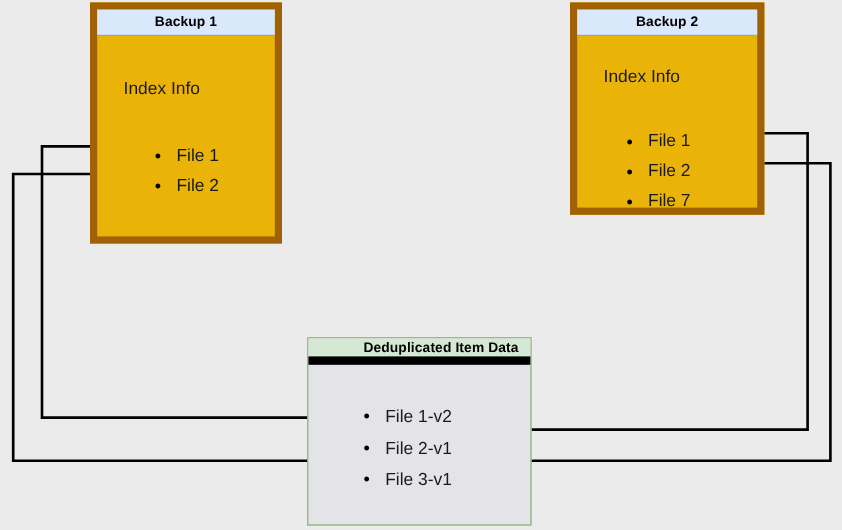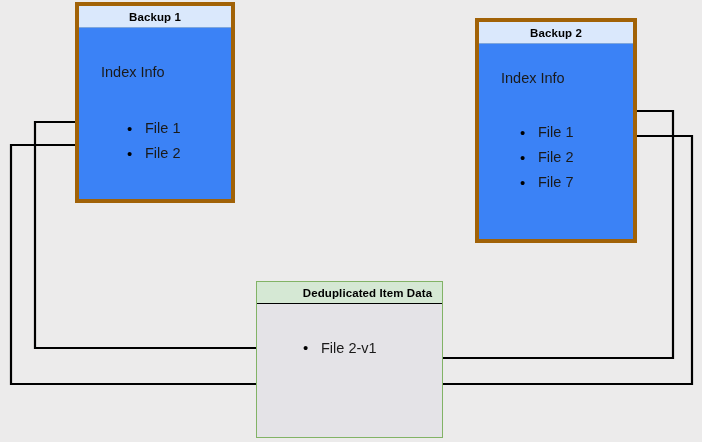--- a/index.html
+++ b/index.html
@@ -16,22 +16,22 @@
   }
   #canvas {
     position: absolute;
     left: 0; top: 0;
     width: 702px;
     height: 442px;
   }
   .box {
     position: absolute;
     box-sizing: border-box;
-    border: 4px solid #a16207;
-    background: #3b82f6;
+    border: 6px solid #a16207;
+    background: #eab308;
   }
   .box.green {
     border: 1px solid #82B366;
     background: #E4E3E7;
   }
   .box-header {
     position: absolute;
     left: 0; top: 0;
     right: 0;
     height: 22px;
@@ -40,21 +40,21 @@
     background: #DAE8FC;
     font-size: 11.5px;
     font-weight: bold;
     color: #000000;
     display: flex;
     align-items: center;
     justify-content: center;
     letter-spacing: 0.1px;
   }
   .box.green .box-header {
-    border-bottom: 1px solid #000000;
+    border-bottom: 7px solid #000000;
     background: #D5E8D4;
     padding-left: 36px;
   }
   .index-label {
     position: absolute;
     font-size: 14.5px;
     color: #1a1a1a;
     white-space: nowrap;
   }
   .file-list {
@@ -126,30 +126,32 @@
 
   <div class="box" style="left:75px; top:2px; width:160px; height:201px;">
     <div class="box-header">Backup 1</div>
     <div class="index-label" style="left:22px; top:58px;">Index Info</div>
     <ul class="file-list" style="left:48px; top:110px;">
       <li>File 1</li>
       <li>File 2</li>
     </ul>
   </div>
 
-  <div class="box" style="left:475px; top:18px; width:162px; height:225px;">
+  <div class="box" style="left:475px; top:2px; width:162px; height:177px;">
     <div class="box-header">Backup 2</div>
     <div class="index-label" style="left:22px; top:48px;">Index Info</div>
     <ul class="file-list" style="left:41px; top:98px;">
       <li>File 1</li>
       <li>File 2</li>
       <li>File 7</li>
     </ul>
   </div>
 
   <div class="box green" style="left:256px; top:281px; width:187px; height:157px;">
     <div class="box-header">Deduplicated Item Data</div>
     <ul class="file-list dedup-list" style="left:46px; top:53px;">
+      <li>File 1-v2</li>
       <li>File 2-v1</li>
+      <li>File 3-v1</li>
     </ul>
   </div>
 
 </div>
 
 </body></html>

